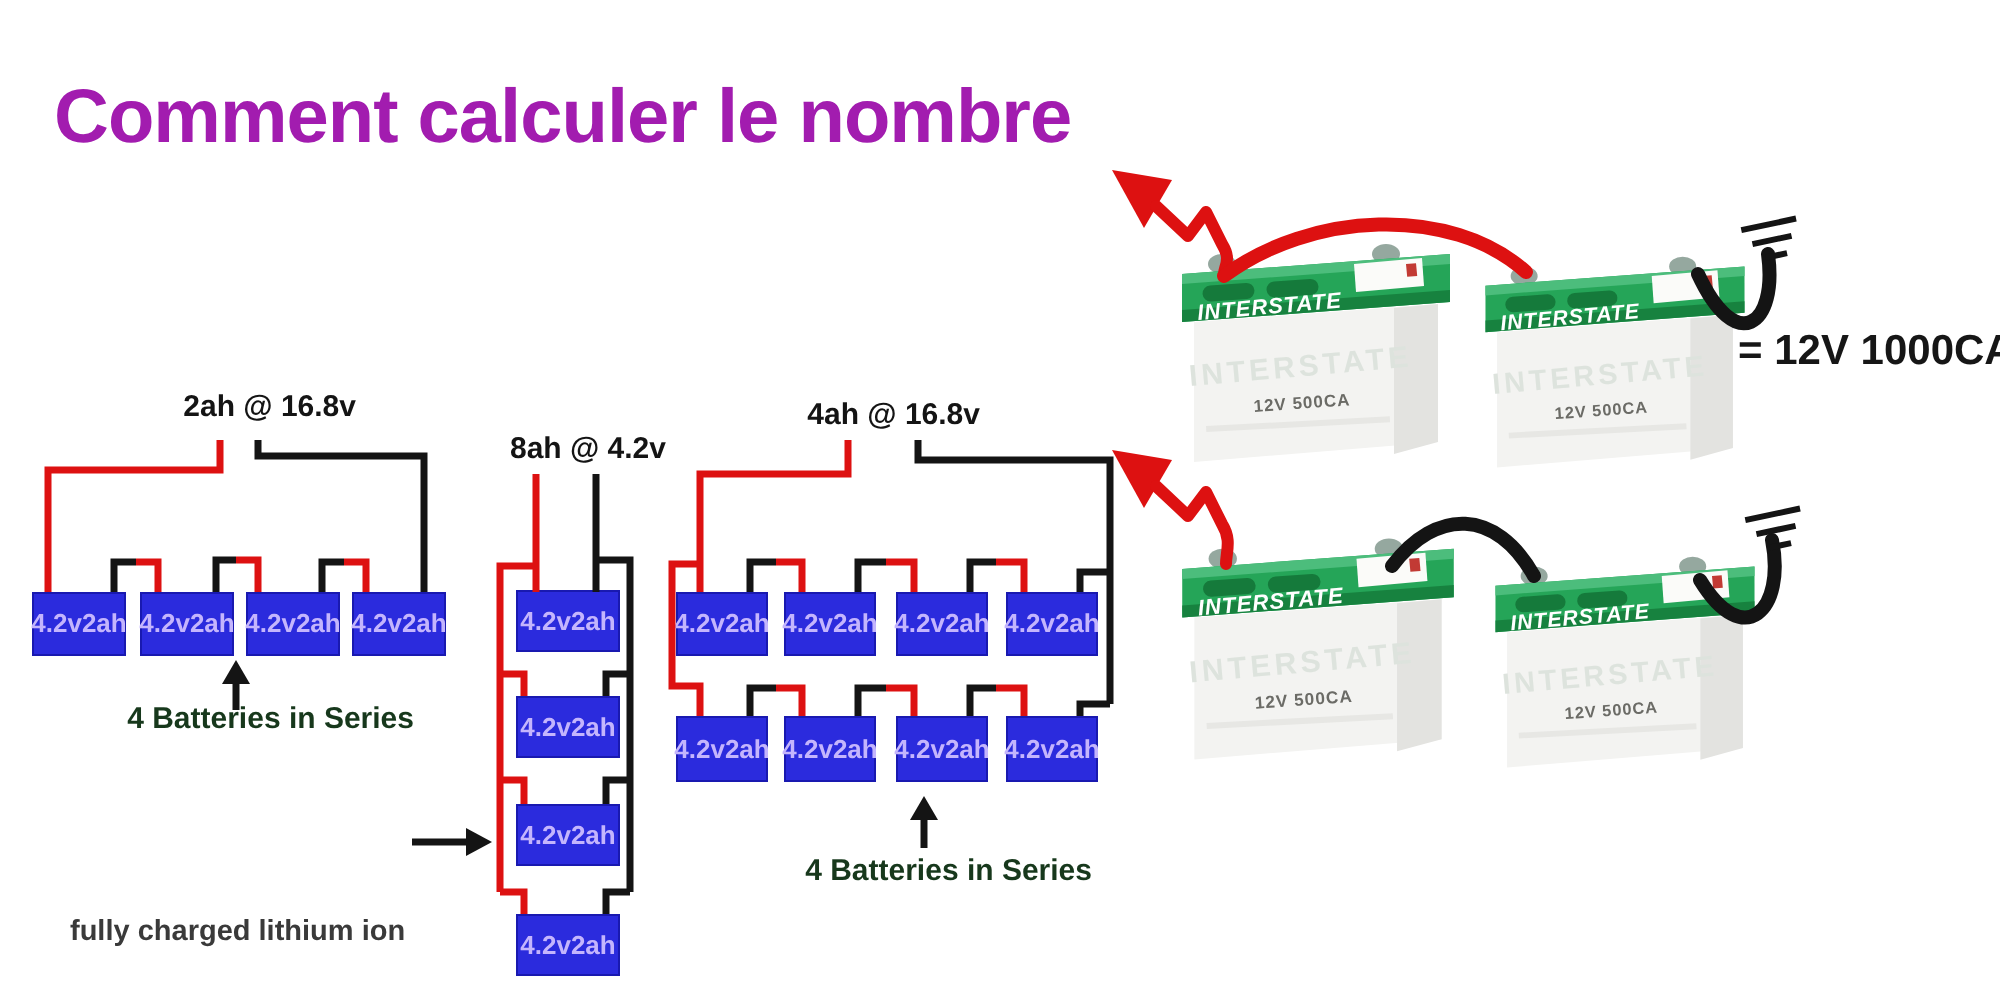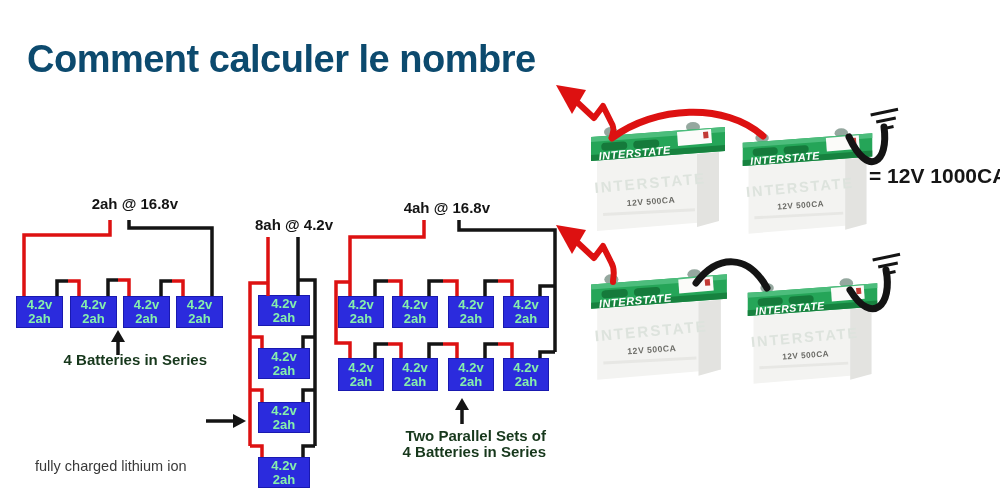--- a/index.html
+++ b/index.html
@@ -1,26 +1,26 @@
 <!DOCTYPE html>
 <html><head>
 <meta charset="utf-8">
 <style>
   html,body{margin:0;padding:0;background:#fff;}
   .canvas{position:relative;width:1000px;height:500px;background:#fff;overflow:hidden;
           font-family:"Liberation Sans",sans-serif;}
-  .title{position:absolute;left:27px;top:34px;font-size:38px;font-weight:700;color:#0c4a6e;
+  .title{position:absolute;left:27px;top:34px;font-size:38px;font-weight:700;color:#a21caf;
          line-height:1.35;letter-spacing:-0.5px;white-space:nowrap;}
   .dg-header{position:absolute;font-size:15px;font-weight:700;color:#141414;text-align:right;white-space:nowrap;}
   .dg-caption{position:absolute;font-size:15px;font-weight:700;color:#17381c;text-align:right;white-space:nowrap;line-height:16px;}
-  .dg-note{position:absolute;font-size:14.5px;font-weight:400;color:#3a3a3a;white-space:nowrap;}
+  .dg-note{position:absolute;font-size:14.5px;font-weight:700;color:#3a3a3a;white-space:nowrap;}
   .result{position:absolute;font-size:21px;font-weight:600;color:#161616;white-space:nowrap;}
   .cell{position:absolute;width:47px;height:32px;background:#2b2bdd;border:1px solid #1919b0;
-        box-sizing:border-box;display:flex;flex-direction:column;align-items:center;justify-content:center;
-        font-size:13px;font-weight:700;color:#86efac;line-height:14px;z-index:2;}
+        box-sizing:border-box;display:flex;flex-direction:row;align-items:center;justify-content:center;
+        font-size:13px;font-weight:700;color:#c4b5fd;line-height:14px;z-index:2;}
   .cell-m{width:52px;height:31px;}
   .cell-s{width:46px;}
   .cell-s2{width:46px;height:33px;}
   .wires{position:absolute;left:0;top:0;z-index:5;pointer-events:none;}
   .pbatt{position:absolute;z-index:1;}
   .pbrand{font-family:"Liberation Sans",sans-serif;font-style:italic;font-weight:700;font-size:11px;fill:#ffffff;letter-spacing:.5px;}
   .pwater{font-family:"Liberation Sans",sans-serif;font-weight:700;font-size:15px;fill:#dde3dd;letter-spacing:2px;}
   .prating{font-family:"Liberation Sans",sans-serif;font-weight:700;font-size:8.5px;fill:#6b6b66;letter-spacing:.5px;}
 </style>
 </head>
@@ -33,21 +33,20 @@
   </div>
 
   <div class="dg-header" style="left:58px;top:195px;width:120px">2ah @ 16.8v</div>
   <div class="dg-caption" style="left:22px;top:352px;width:185px">4 Batteries in Series</div>
 
   <div class="dg-header" style="left:238px;top:216px;width:95px">8ah @ 4.2v</div>
   <div class="dg-note" style="left:35px;top:458px">fully charged lithium ion</div>
 
   <div class="dg-header" style="left:390px;top:199px;width:100px">4ah @ 16.8v</div>
   <div class="dg-caption" style="left:378px;top:428px;width:168px">
-    <div>Two Parallel Sets of</div>
     <div>4 Batteries in Series</div>
   </div>
 
   <div class="result" style="left:869px;top:164px">= 12V 1000CA</div>
 
   <div class="cell" style="left:16px;top:296px">
       <span>4.2v</span>
       <span>2ah</span>
     </div>
   <div class="cell" style="left:70px;top:296px">

